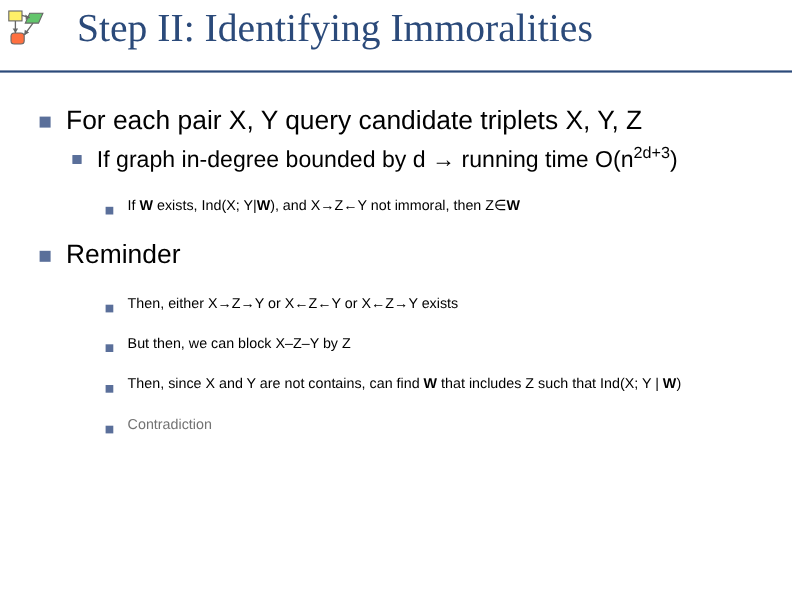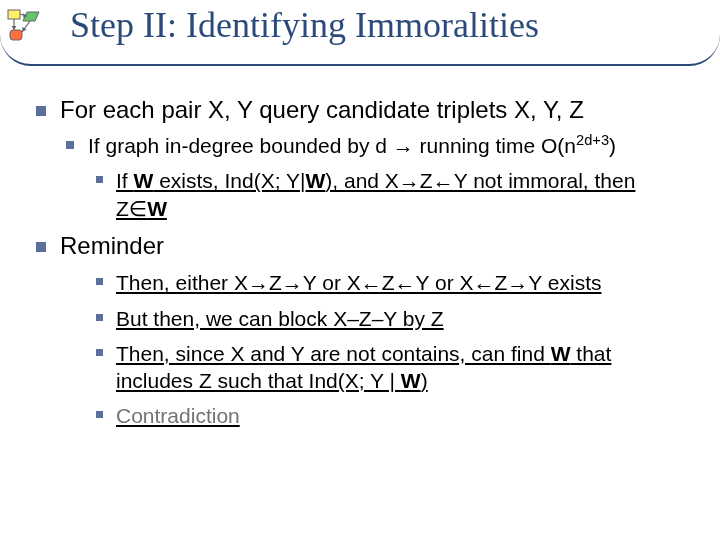--- a/index.html
+++ b/index.html
@@ -15,21 +15,20 @@
   }
   .slide {
     width: 720px;
     height: 540px;
     position: relative;
   }
   .title-bar {
     position: relative;
     height: 64px;
     border-bottom: 2px solid #2b4a7a;
-    border-radius: 31px;
   }
   .corner-ico {
     position: absolute;
     left: 6px;
     top: 8px;
   }
   .title {
     position: absolute;
     left: 70px;
     top: 4px;
@@ -38,21 +37,21 @@
     color: #2b4a7a;
     font-weight: normal;
   }
   .content {
     padding: 20px 32px 0 32px;
     font-size: 22px;
     line-height: 1.3;
   }
   .lvl1 { position: relative; padding-left: 28px; margin: 8px 0 6px 0; font-size: 24px; }
   .lvl2 { position: relative; padding-left: 56px; margin: 4px 0; font-size: 21px; }
-  .lvl3 { position: relative; padding-left: 84px; margin: 8px 0; font-size: 21px; text-decoration: underline; }
+  .lvl3 { position: relative; padding-left: 84px; margin: 20px 0; font-size: 13px; }
   .sq {
     position: absolute;
     width: 8px;
     height: 8px;
     background: #5a6f9a;
   }
   .lvl1 > .sq { left: 4px; top: 12px; width: 10px; height: 10px; }
   .lvl2 > .sq { left: 34px; top: 10px; width: 8px; height: 8px; }
   .lvl3 > .sq { left: 64px; top: 9px; width: 7px; height: 7px; }
   .b { font-weight: bold; }

